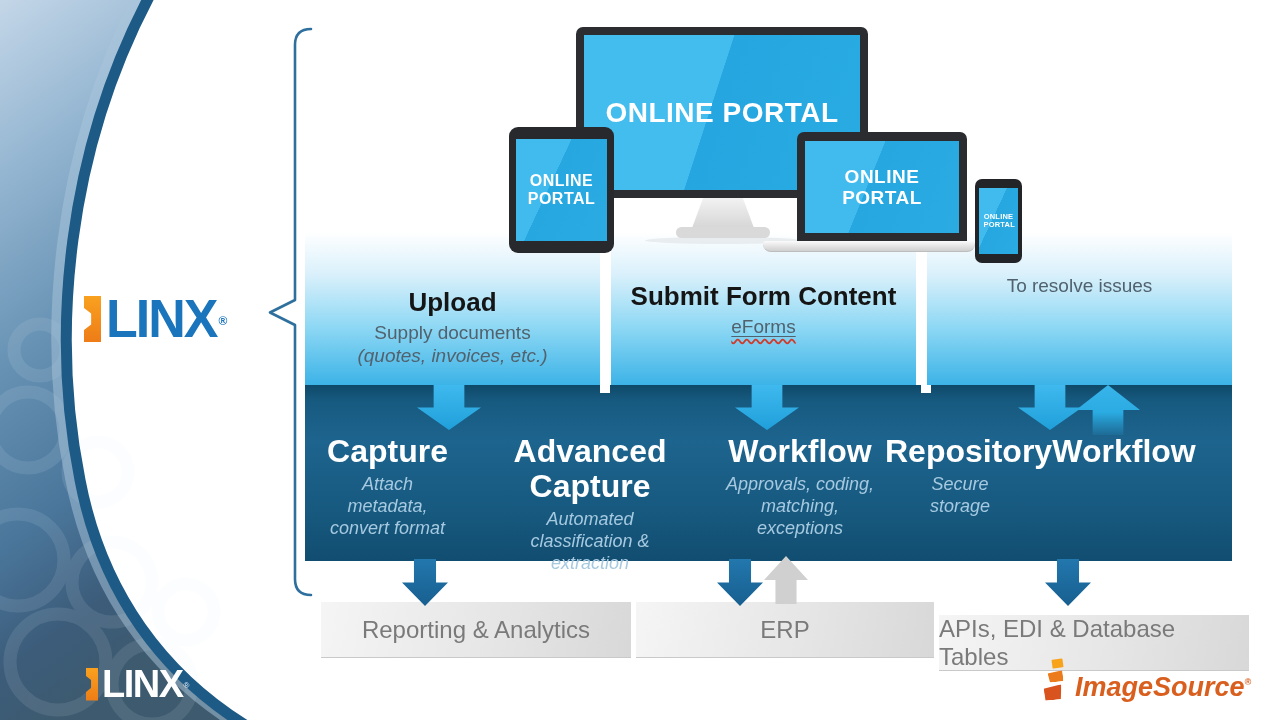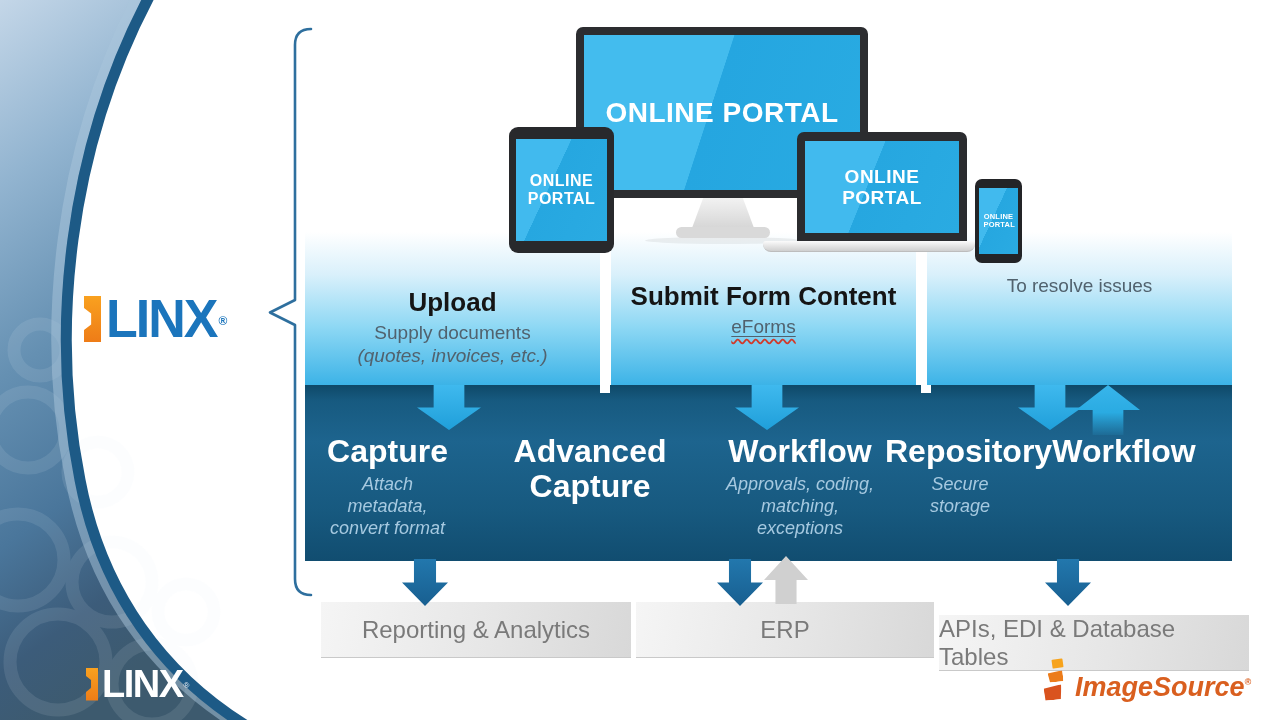--- a/index.html
+++ b/index.html
@@ -181,20 +181,21 @@
 
   <div class="band">
     <div class="notch" style="left:295px;"></div>
     <div class="notch" style="left:616px;"></div>
     <div class="band-col col1">
       <div class="band-title">Capture</div>
       <span class="band-sub">Attach metadata, convert format</span>
     </div>
     <div class="band-col col2">
       <div class="band-title">Advanced Capture</div>
+      <span class="band-sub">Automated classification &amp; extraction</span>
     </div>
     <div class="band-col col3">
       <div class="band-title">Workflow</div>
       <span class="band-sub">Approvals, coding, matching, exceptions</span>
     </div>
     <div class="band-col col4">
       <div class="band-title">Repository</div>
       <span class="band-sub">Secure storage</span>
     </div>
     <div class="band-col col5">

